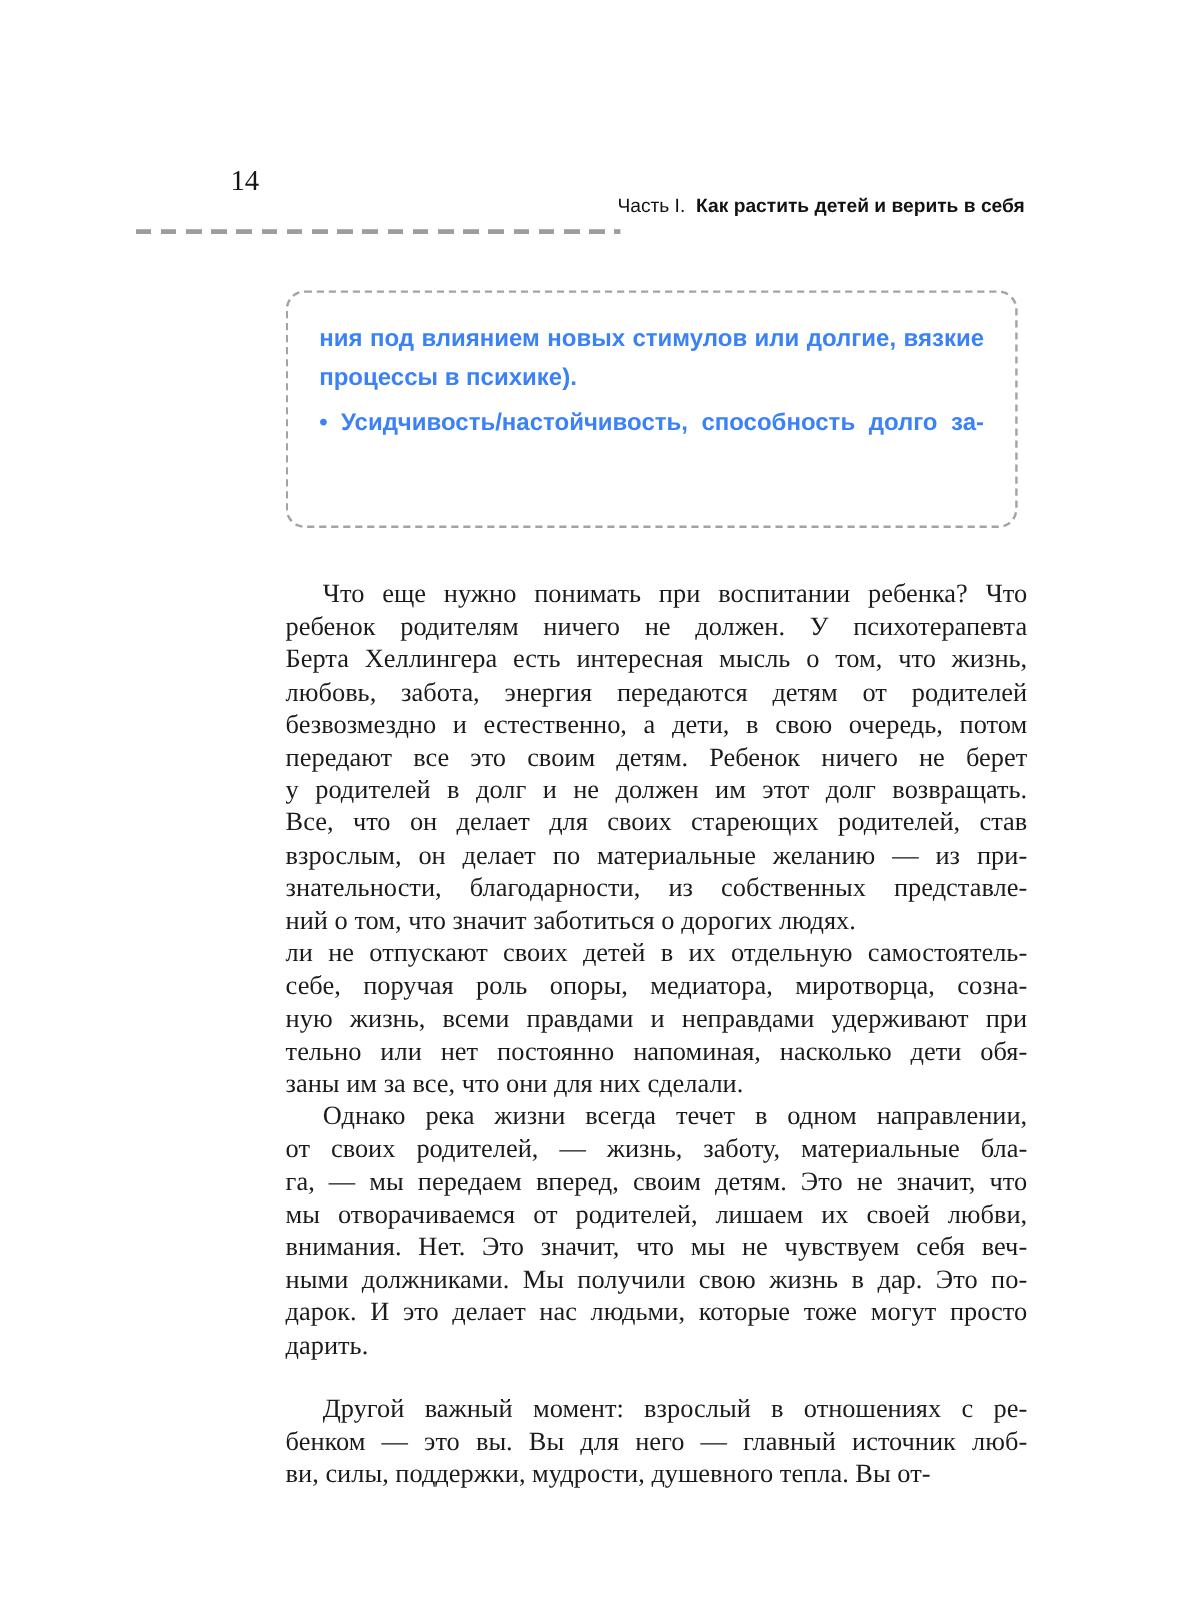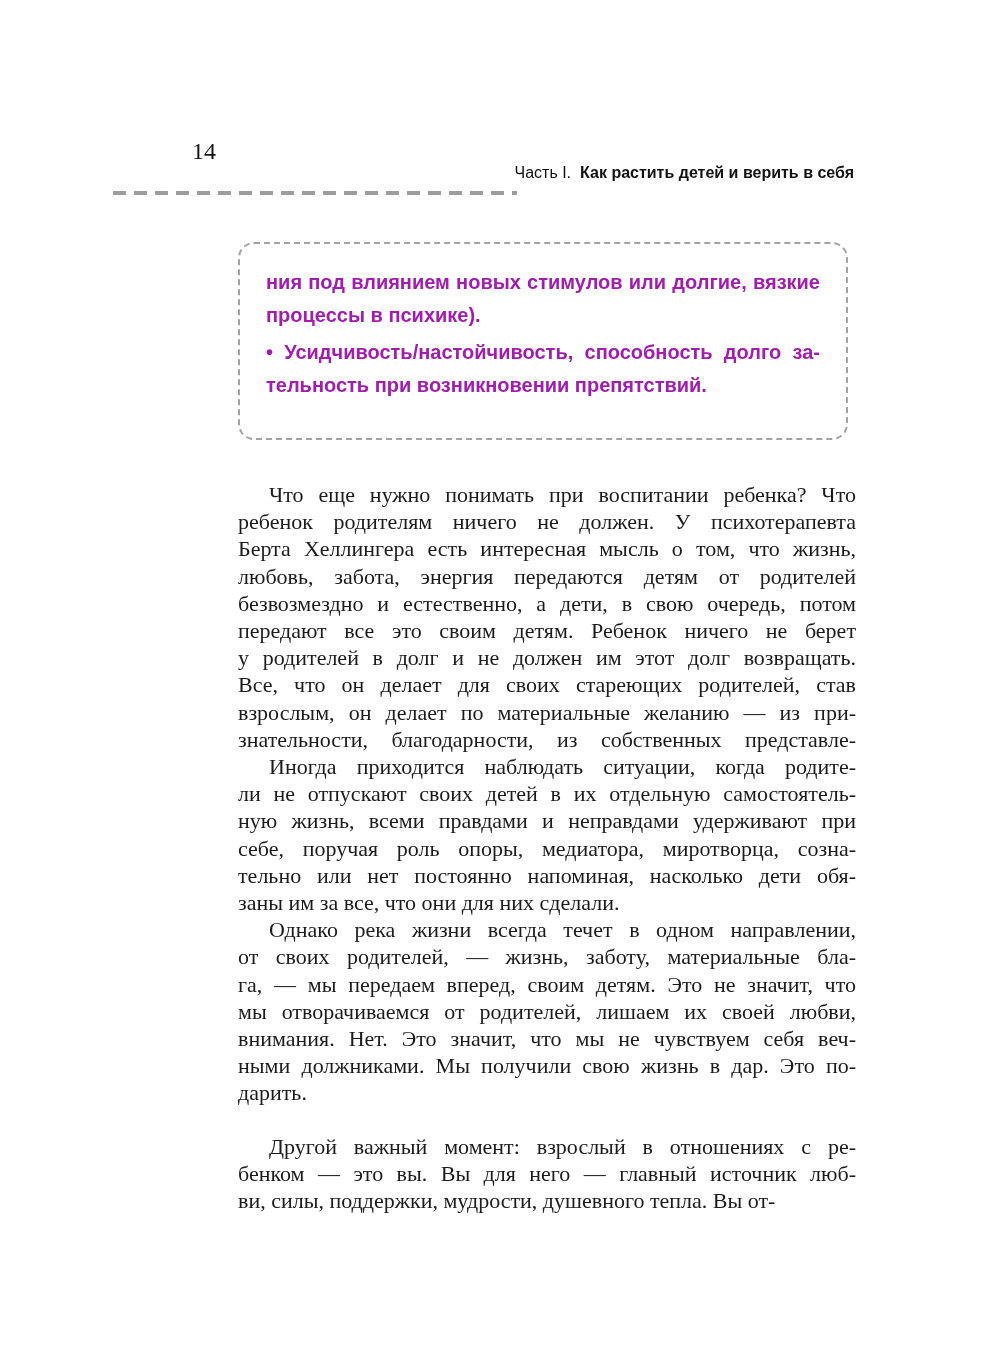--- a/index.html
+++ b/index.html
@@ -20,21 +20,21 @@
   .running-header .part-title { font-weight:700; margin-left:9px; }
   .dashed-rule {
     position:absolute; left:113px; top:151px; width:404px; height:4px;
     background:repeating-linear-gradient(90deg,#9d9d9d 0 13px,transparent 13px 21px);
   }
   .callout {
     position:absolute; left:238px; top:202px; width:610px; height:198px;
     box-sizing:border-box; border:2px dashed #a3a3a3; border-radius:16px;
     padding:22px 26px 0 26px;
     font-family:"Liberation Sans", sans-serif; font-weight:700;
-    font-size:20px; color:#a21caf;
+    font-size:20px; color:#3b82f6;
   }
   .callout .tline { line-height:33px; }
   .callout-bullet { margin-top:4px; }
   .bodytext {
     position:absolute; left:238px; top:441px; width:618px;
     font-size:22px; line-height:27.2px; color:#1b1b1b;
   }
   .tline { text-align:justify; text-align-last:justify; white-space:normal; }
   .tline-last { text-align-last:left; }
   .para .tline-first { text-indent:31px; }
@@ -53,52 +53,52 @@
 
   <div class="dashed-rule"></div>
 
   <div class="callout">
     <div class="callout-continuation">
         <div class="tline tline-first">ния под влиянием новых стимулов или долгие, вязкие</div>
         <div class="tline tline-last">процессы в психике).</div>
       </div>
     <div class="callout-bullet">
         <div class="tline tline-first">• Усидчивость/настойчивость, способность долго за-</div>
-        <div class="tline tline-last">тельность при возникновении препятствий.</div>
       </div>
   </div>
 
   <div class="bodytext">
     <div class="para">
         <div class="tline tline-first">Что еще нужно понимать при воспитании ребенка? Что</div>
         <div class="tline">ребенок родителям ничего не должен. У психотерапевта</div>
         <div class="tline">Берта Хеллингера есть интересная мысль о том, что жизнь,</div>
         <div class="tline">любовь, забота, энергия передаются детям от родителей</div>
         <div class="tline">безвозмездно и естественно, а дети, в свою очередь, потом</div>
         <div class="tline">передают все это своим детям. Ребенок ничего не берет</div>
         <div class="tline">у родителей в долг и не должен им этот долг возвращать.</div>
         <div class="tline">Все, что он делает для своих стареющих родителей, став</div>
         <div class="tline">взрослым, он делает по материальные желанию — из при-</div>
         <div class="tline">знательности, благодарности, из собственных представле-</div>
+        <div class="tline tline-last">ний о том, что значит заботиться о дорогих людях.</div>
       </div>
     <div class="para">
-        <div class="tline tline-first">Иногда приходится наблюдать ситуации, когда родите-</div>
         <div class="tline">ли не отпускают своих детей в их отдельную самостоятель-</div>
+        <div class="tline">себе, поручая роль опоры, медиатора, миротворца, созна-</div>
         <div class="tline">ную жизнь, всеми правдами и неправдами удерживают при</div>
-        <div class="tline">себе, поручая роль опоры, медиатора, миротворца, созна-</div>
         <div class="tline">тельно или нет постоянно напоминая, насколько дети обя-</div>
         <div class="tline tline-last">заны им за все, что они для них сделали.</div>
       </div>
     <div class="para">
         <div class="tline tline-first">Однако река жизни всегда течет в одном направлении,</div>
         <div class="tline">от своих родителей, — жизнь, заботу, материальные бла-</div>
         <div class="tline">га, — мы передаем вперед, своим детям. Это не значит, что</div>
         <div class="tline">мы отворачиваемся от родителей, лишаем их своей любви,</div>
         <div class="tline">внимания. Нет. Это значит, что мы не чувствуем себя веч-</div>
         <div class="tline">ными должниками. Мы получили свою жизнь в дар. Это по-</div>
+        <div class="tline">дарок. И это делает нас людьми, которые тоже могут просто</div>
         <div class="tline tline-last">дарить.</div>
       </div>
     <div class="para para-gap">
         <div class="tline tline-first">Другой важный момент: взрослый в отношениях с ре-</div>
         <div class="tline">бенком — это вы. Вы для него — главный источник люб-</div>
         <div class="tline tline-last">ви, силы, поддержки, мудрости, душевного тепла. Вы от-</div>
       </div>
   </div>
 
 </div>

